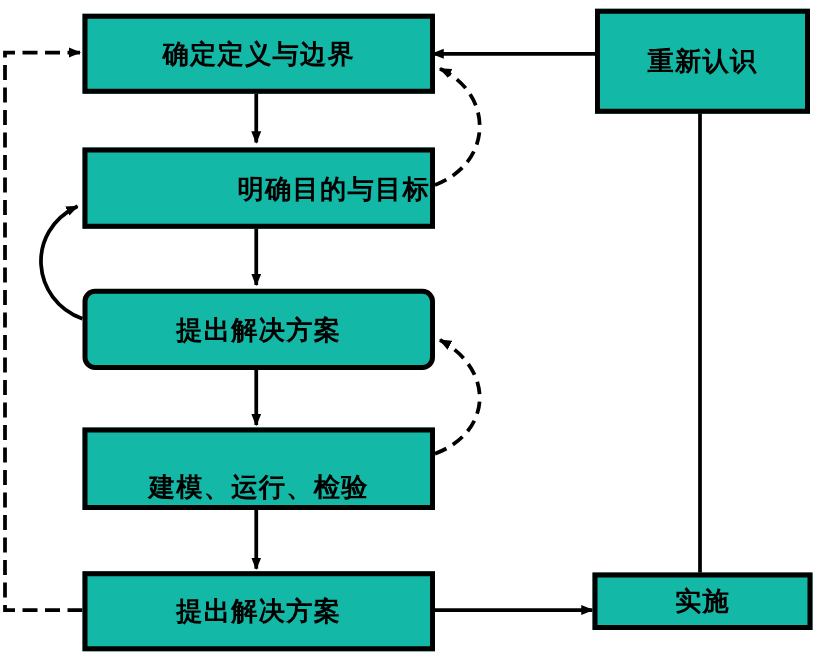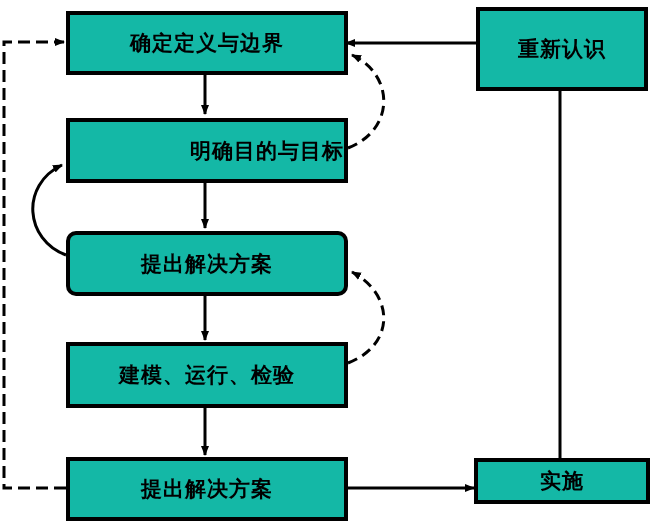--- a/index.html
+++ b/index.html
@@ -42,21 +42,21 @@
 
 <div class="box" style="left:66px;top:11px;width:282px;height:64px;">
     <span>确定定义与边界</span>
   </div>
 <div class="box" style="left:66px;top:118px;width:282px;height:65px;justify-content:flex-end;">
     <span>明确目的与目标</span>
   </div>
 <div class="box" style="left:66px;top:231px;width:282px;height:65px;border-radius:10px;">
     <span>提出解决方案</span>
   </div>
-<div class="box" style="left:66px;top:342px;width:282px;height:66px;">
+<div class="box" style="left:66px;top:342px;width:282px;height:66px;align-items:flex-end;">
     <span>建模、运行、检验</span>
   </div>
 <div class="box" style="left:66px;top:457px;width:282px;height:64px;">
     <span>提出解决方案</span>
   </div>
 <div class="box" style="left:476px;top:7px;width:172px;height:84px;">
     <span>重新认识</span>
   </div>
 <div class="box" style="left:474px;top:458px;width:176px;height:46px;">
     <span>实施</span>

